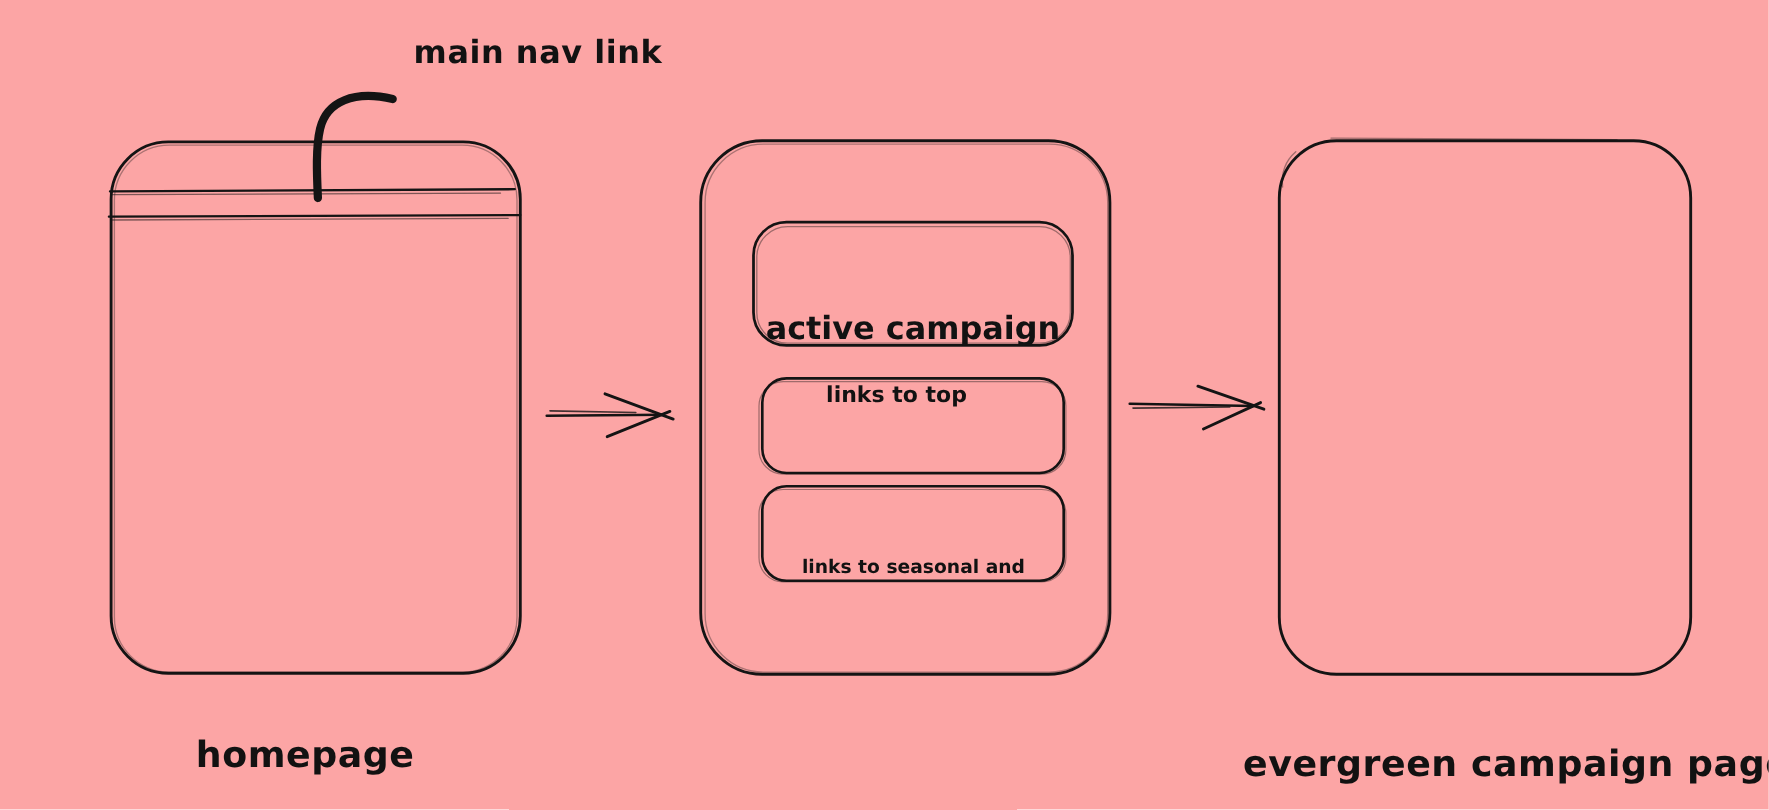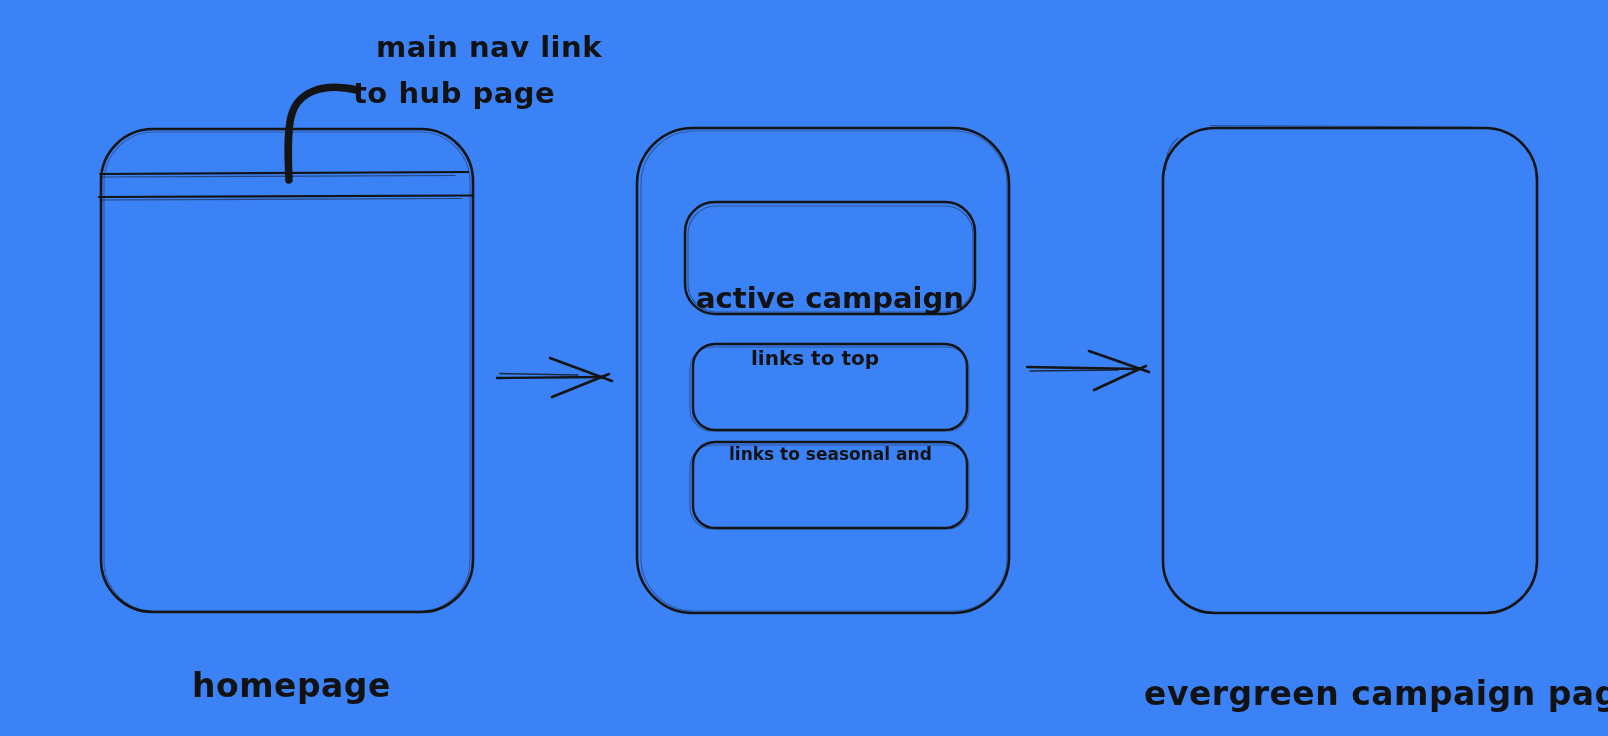--- a/index.html
+++ b/index.html
@@ -4,21 +4,21 @@
 <style>
   html, body {
     margin: 0;
     padding: 0;
     background: #ffffff;
   }
   .stage {
     position: relative;
     width: 1608px;
     height: 736px;
-    background: #3b82f6;
+    background: #fca5a5;
     overflow: hidden;
     font-family: "DejaVu Sans", sans-serif;
     color: #141414;
   }
   .stage > svg {
     position: absolute;
     left: 0;
     top: 0;
   }
   .txt {
@@ -28,21 +28,20 @@
   }
   .annot {
     font-size: 29px;
     font-weight: 600;
     letter-spacing: 0.5px;
   }
   .pagelabel {
     font-size: 33px;
     font-weight: 600;
     letter-spacing: 0.5px;
-    margin-left: 14px;
   }
   .block-a {
     left: 685px;
     top: 202px;
     width: 290px;
     height: 112px;
     display: flex;
     align-items: center;
     justify-content: center;
     font-size: 29px;
@@ -63,21 +62,21 @@
     font-weight: 600;
     line-height: 28px;
   }
   .block-c {
     left: 693px;
     top: 442px;
     width: 274px;
     height: 86px;
     display: flex;
     flex-direction: column;
-    justify-content: space-between;
+    justify-content: flex-end;
     padding-left: 36px;
     box-sizing: border-box;
     font-size: 17px;
     font-weight: 600;
     line-height: 24px;
   }
 </style>
 </head>
 <body>
 
@@ -137,21 +136,20 @@
         <path d="M1027 367 L1139 369" stroke-width="2.3"></path>
         <path d="M1030 371 L1118 370" stroke-width="1.5" opacity="0.8"></path>
         <path d="M1089 351 L1149 372" stroke-width="2.6"></path>
         <path d="M1094 390 L1146 366" stroke-width="2.6"></path>
       </g>
 
     </g>
   </svg>
 
   <div class="txt annot" style="left:376px; top:30px;">main nav link</div>
-  <div class="txt annot" style="left:353px; top:76px;">to hub page</div>
 
   <div class="txt block-a">active campaign</div>
 
   <div class="txt block-b">
     <span>links to top</span>
   </div>
 
   <div class="txt block-c">
     <span>links to seasonal and</span>
   </div>

